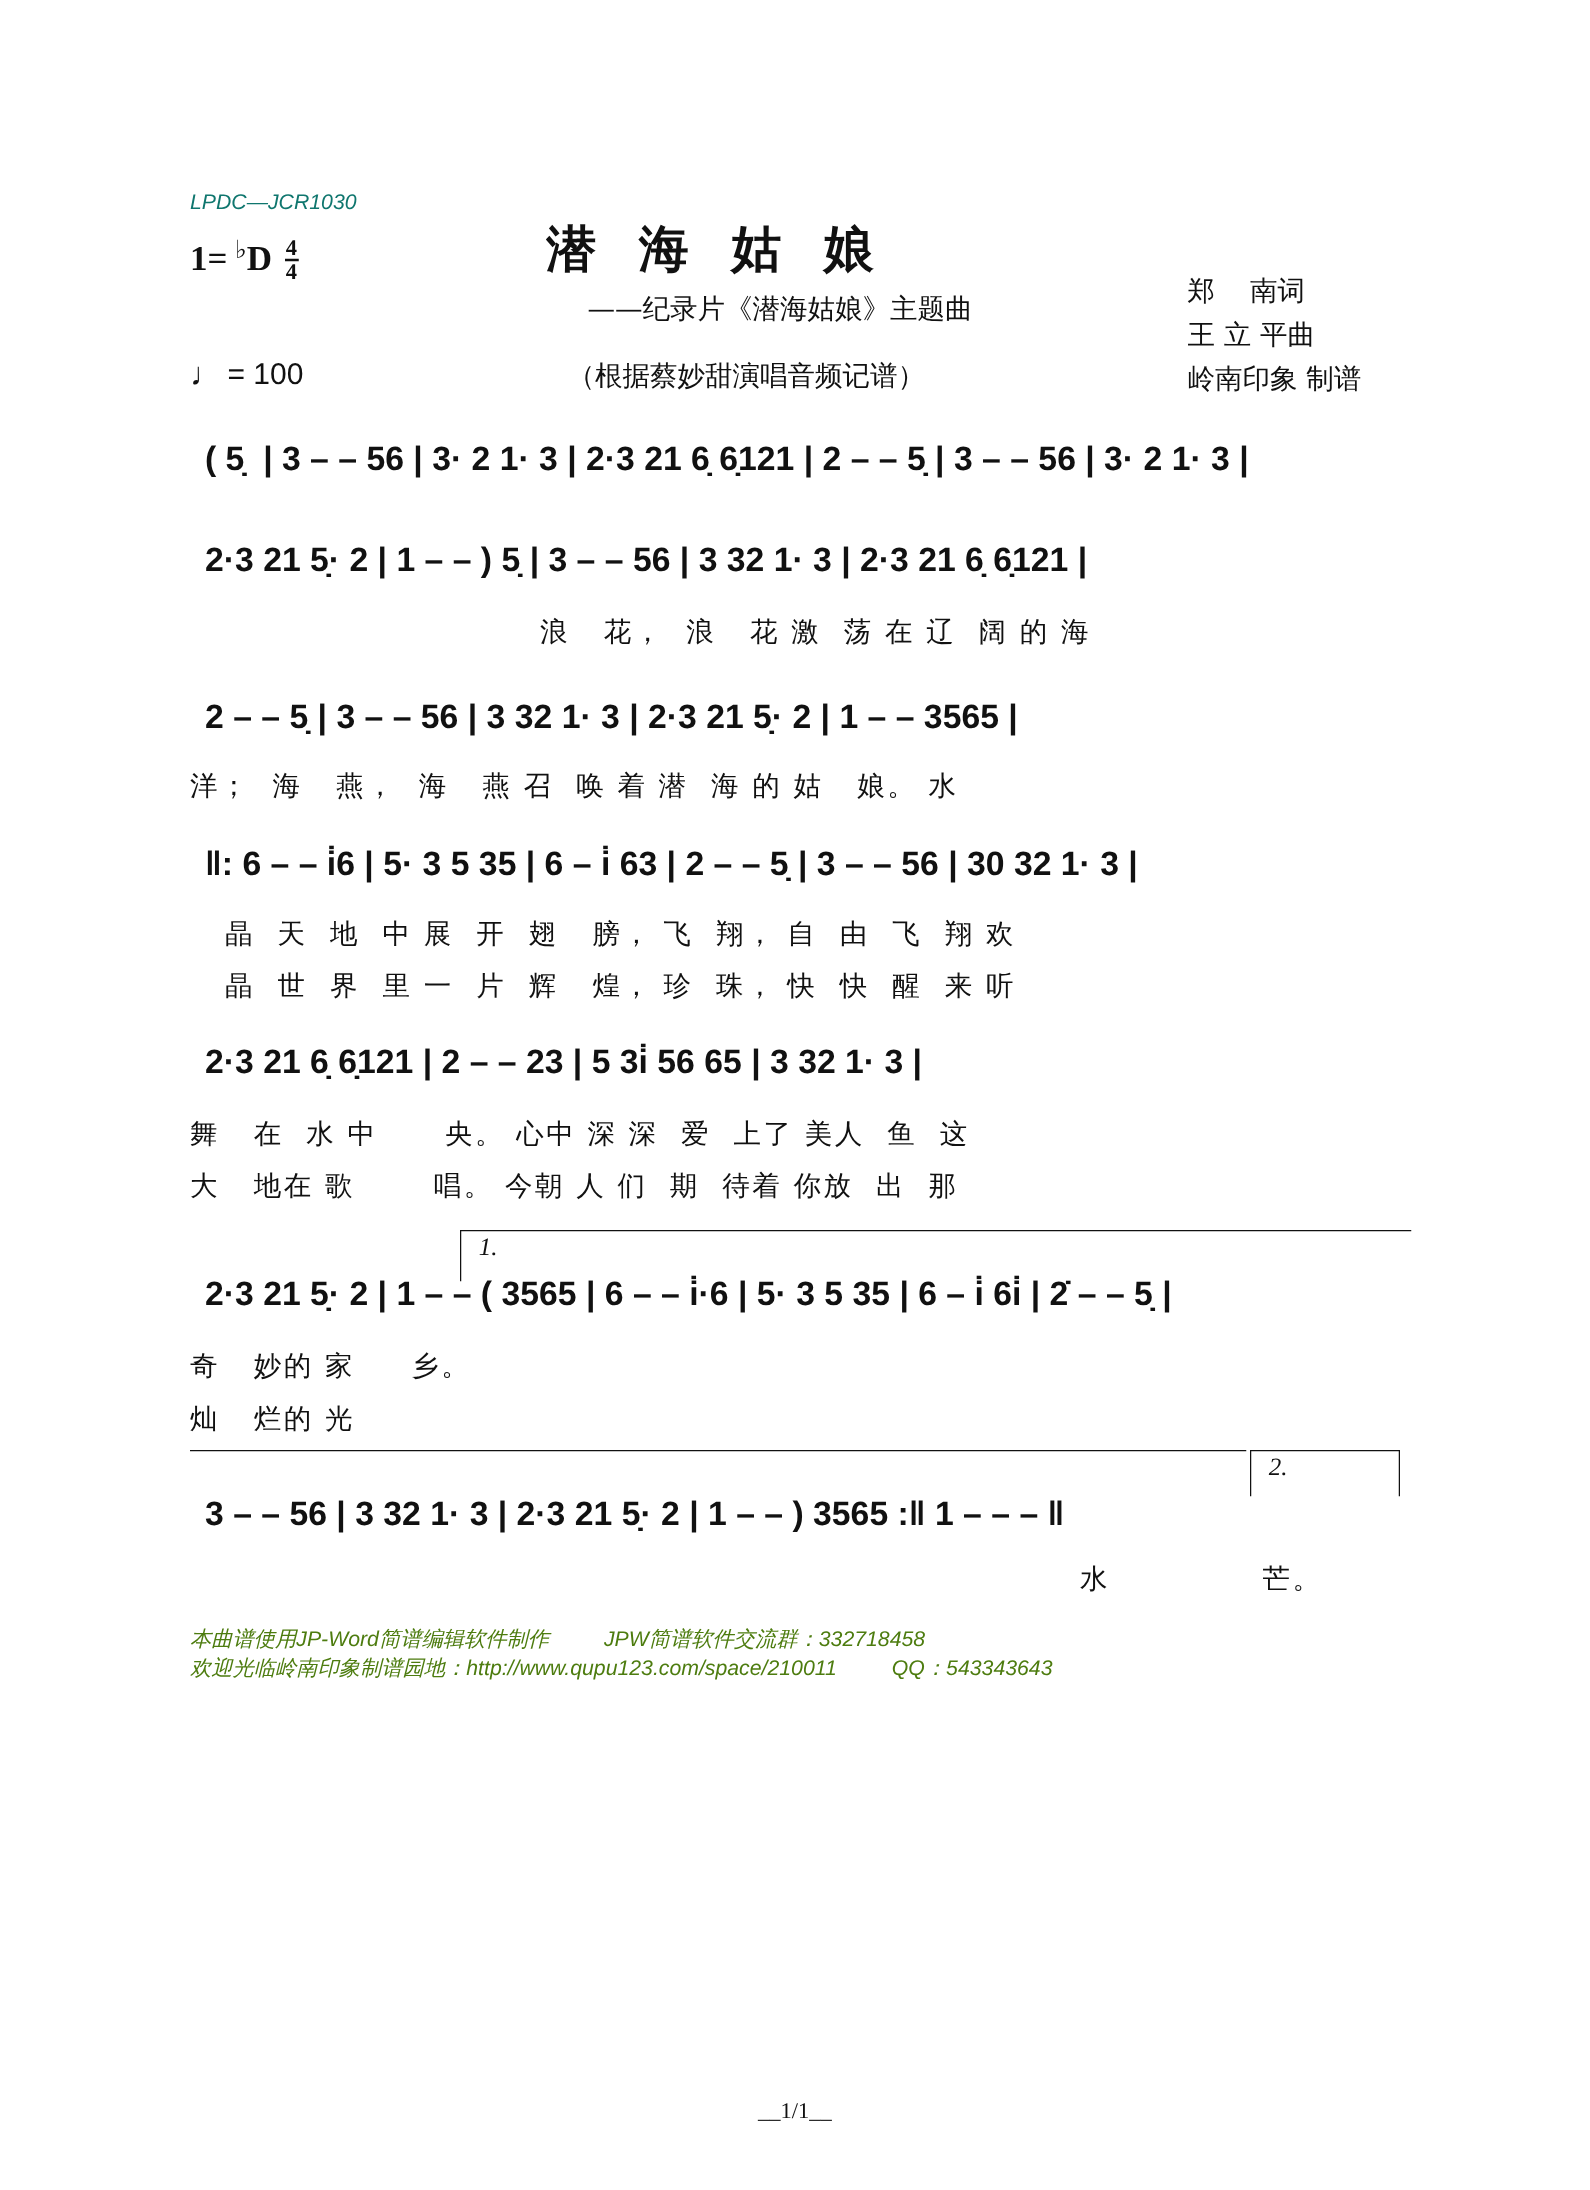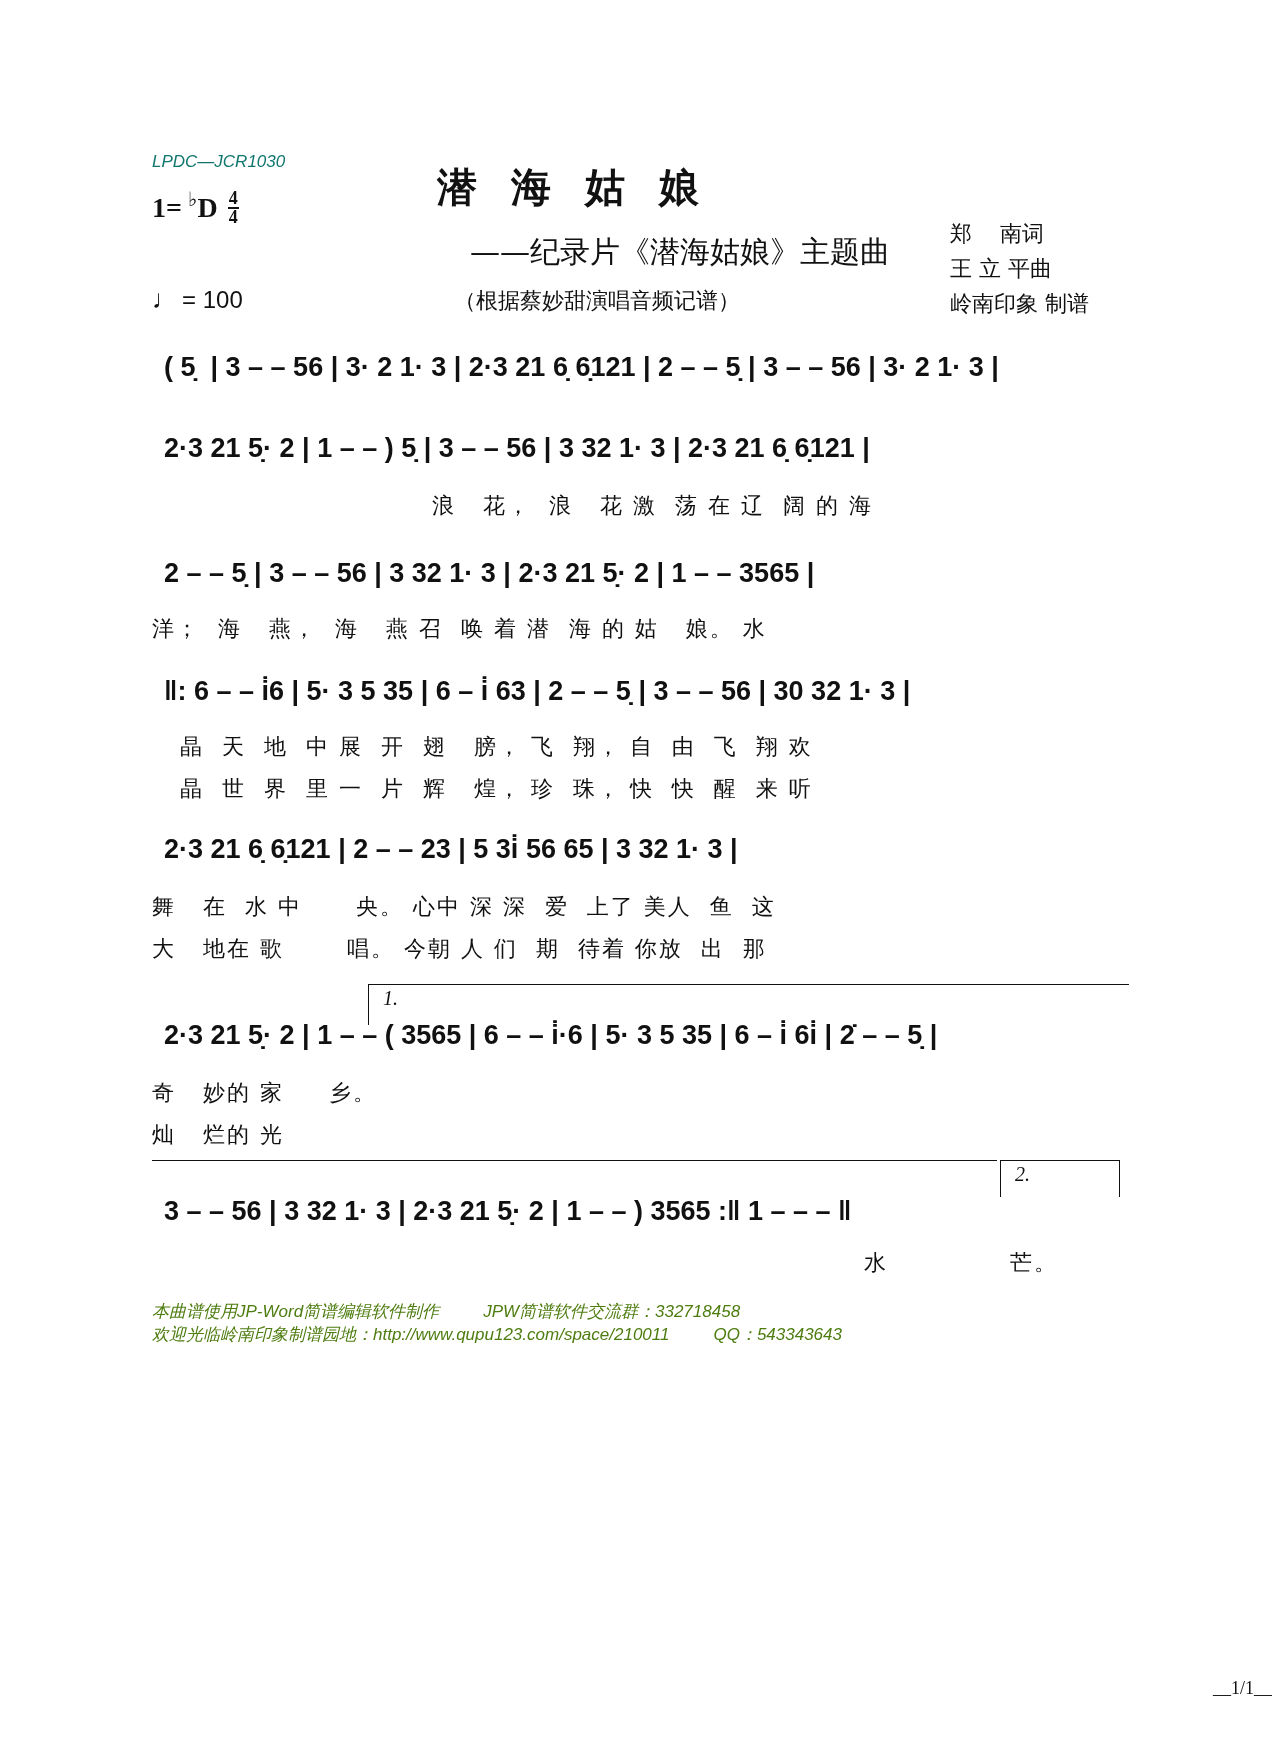--- a/index.html
+++ b/index.html
@@ -5,33 +5,33 @@
   html, body { margin:0; padding:0; background:#ffffff; }
   body { width:1272px; height:1752px; position:relative; overflow:hidden; color:#111; font-family:"DejaVu Sans", sans-serif; }
   .abs { position:absolute; }
   .code { left:152px; top:152px; font-family:"Liberation Sans", sans-serif; font-style:italic; font-size:17px; color:#0f766e; }
   .key { left:152px; top:190px; font-family:"Liberation Serif", serif; font-weight:bold; font-size:28px; display:flex; align-items:center; }
   .key .flat { font-size:20px; position:relative; top:-9px; margin-left:6px; font-weight:normal; }
   .key .frac { display:inline-flex; flex-direction:column; align-items:center; margin-left:10px; font-size:18px; line-height:17px; }
   .key .frac span:first-child { border-bottom:2px solid #111; padding:0 1px; }
   .tempo { left:152px; top:284px; font-family:"Liberation Sans", sans-serif; font-size:24px; display:flex; align-items:center; }
   .tempo .note { font-size:26px; margin-right:4px; }
-  .title { left:0; width:1136px; top:160px; text-align:center; font-family:"DejaVu Serif", serif; font-weight:bold; font-size:40px; letter-spacing:34px; text-indent:34px; }
-  .subtitle { left:470px; top:232px; font-family:"DejaVu Serif", serif; font-size:30px; }
+  .title { left:0; width:1136px; top:172px; text-align:center; font-family:"DejaVu Serif", serif; font-weight:bold; font-size:40px; letter-spacing:34px; text-indent:34px; }
+  .subtitle { left:470px; top:232px; font-family:"DejaVu Serif", serif; font-size:22px; }
   .note2 { left:454px; top:286px; font-family:"DejaVu Serif", serif; font-size:22px; }
   .credits { left:950px; top:216px; font-family:"DejaVu Serif", serif; font-size:22px; line-height:35px; }
   .credits div { white-space:pre; }
   .row { position:absolute; left:152px; width:980px; height:60px; }
   .notes { position:absolute; left:0; top:0; height:40px; font-family:"Liberation Sans", sans-serif; font-weight:bold; font-size:27px; white-space:pre;margin-left:12px; }
   .lyric { position:absolute; font-family:"DejaVu Serif", serif; font-size:22px; white-space:pre; letter-spacing:2px; }
   .volta { position:absolute; border-top:1.5px solid #111; border-left:1.5px solid #111; }
   .volta span { position:absolute; left:14px; top:2px; font-family:"Liberation Serif", serif; font-style:italic; font-size:20px; }
   .footer { left:152px; top:1300px; font-family:"Liberation Sans", sans-serif; font-style:italic; font-size:17px; line-height:23px; color:#4d7c0f; }
   .footer span { margin-right:44px; }
-  .page { left:0; width:1272px; top:1678px; text-align:right; font-family:"Liberation Serif", serif; font-size:18px; }
+  .page { left:0; width:1272px; top:1678px; text-align:center; font-family:"Liberation Serif", serif; font-size:18px; }
 </style>
 </head>
 <body>
 
 <div class="abs code">LPDC—JCR1030</div>
 
 <div class="abs key">
   <span>1=</span>
   <span class="flat">♭</span>
   <span>D</span>

